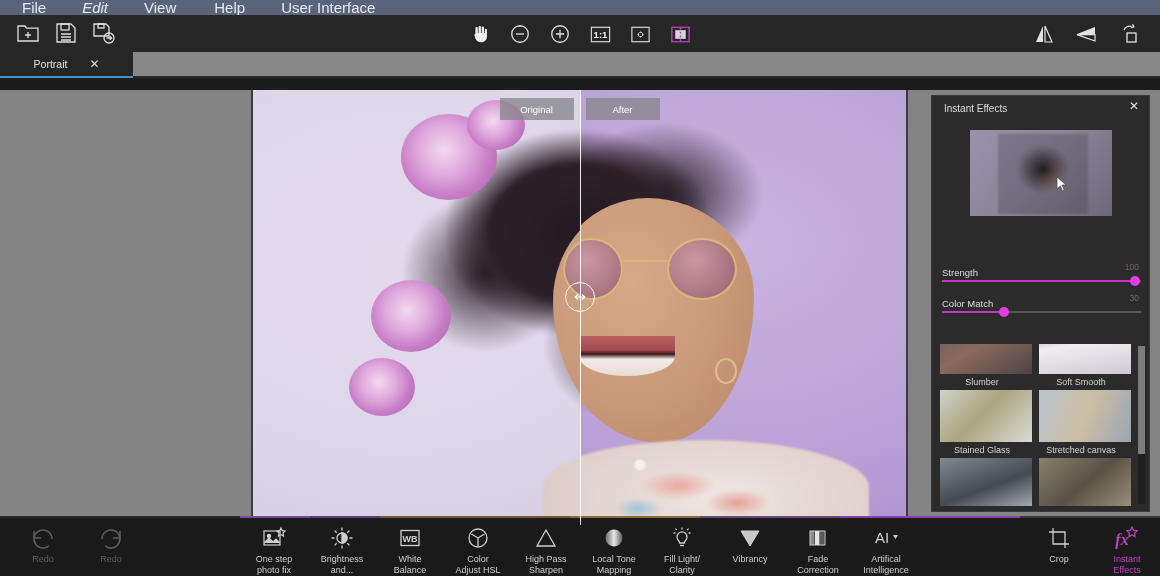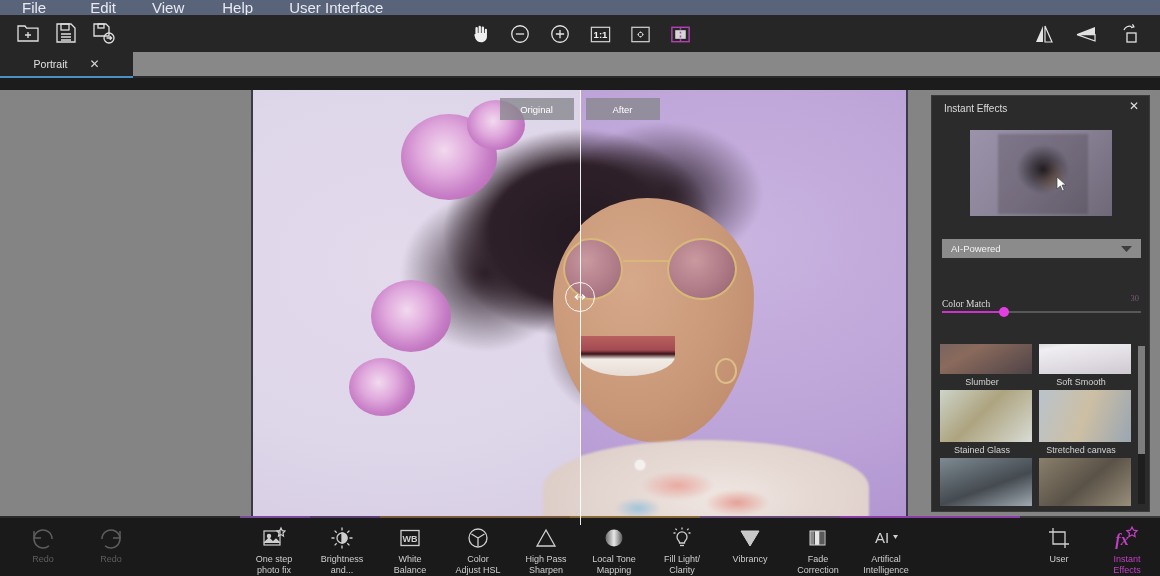--- a/index.html
+++ b/index.html
@@ -15,21 +15,21 @@
   .menubar {
     position: absolute; left: 0; top: 0; width: 1160px; height: 15px;
     background: #59647a;
     display: flex; align-items: center;
   }
   .menu-item {
     color: #e8eaf0; font-size: 15px; line-height: 15px;
     padding: 0 4px; white-space: nowrap;
   }
   .menu-item:nth-child(1) { margin-left: 18px; }
-  .menu-item:nth-child(2) { margin-left: 36px; }
+  .menu-item:nth-child(2) { margin-left: 28px; font-style: italic; }
   .menu-item:nth-child(3) { margin-left: 28px; }
   .menu-item:nth-child(4) { margin-left: 30px; }
   .menu-item:nth-child(5) { margin-left: 28px; }
 
   
   .toolbar {
     position: absolute; left: 0; top: 15px; width: 1160px; height: 37px;
     background: #262626;
   }
   .tb-left { position: absolute; left: 14px; top: 4px; display: flex; gap: 10px; }
@@ -194,21 +194,21 @@
   .cursor-arrow { position: absolute; left: 86px; top: 46px; z-index: 3; }
 
   .dropdown {
     position: absolute; left: 10px; top: 143px; width: 199px; height: 19px;
     background: #8b8b8b; display: flex; align-items: center;
   }
   .dd-label { color: #f2f2f2; font-size: 9.5px; margin-left: 9px; }
   .dd-chev { position: absolute; right: 9px; top: 7px; }
 
   .slider-group { position: absolute; left: 10px; width: 199px; }
-  .sg1 { top: 166px; } .sg2 { top: 197px; font-family: Liberation Serif, serif; } .sg3 { top: 228px; }
+  .sg1 { top: 166px; } .sg2 { top: 197px; } .sg3 { top: 228px; }
   .sl-label { color: #dcdcdc; font-size: 9.5px; }
   .sl-val { position: absolute; right: 2px; top: 0; color: #7a5a78; font-size: 8.5px; }
   .sl-track { position: absolute; left: 0; top: 18px; width: 199px; height: 2px; background: #585858; }
   .sl-fill { position: absolute; left: 0; top: 0; height: 2px; background: #cc33cc; }
   .sl-knob {
     position: absolute; top: -4px; width: 10px; height: 10px; border-radius: 50%;
     background: #e23fe2; transform: translateX(-5px);
   }
 
   .grid {
@@ -413,27 +413,29 @@
       <span class="panel-close">✕</span>
     </div>
 
     <div class="preview">
       <div class="pf"></div>
       <svg class="cursor-arrow" width="12" height="16" viewBox="0 0 12 16">
         <path d="M1 1l9 8H6l2.2 5L6.4 15 4.4 10 1 13z" fill="#ffffff" stroke="#404040" stroke-width=".7"></path>
       </svg>
     </div>
 
-    <div class="dropdown">
-      <span class="dd-label">AI-Powered</span>
-      <svg class="dd-chev" width="11" height="7" viewBox="0 0 11 7">
-        <path d="M0 0h11L5.5 6z" fill="#3e3e3e"></path>
-      </svg>
-    </div>
-
+
+    <div class="slider-group sg1">
+      <span class="sl-label">Strength</span>
+      <span class="sl-val">100</span>
+      <div class="sl-track">
+        <div class="sl-fill" style="width:97%"></div>
+        <div class="sl-knob" style="left:97%"></div>
+      </div>
+    </div>
     <div class="slider-group sg2">
       <span class="sl-label">Color Match</span>
       <span class="sl-val">30</span>
       <div class="sl-track">
         <div class="sl-fill" style="width:31%"></div>
         <div class="sl-knob" style="left:31%"></div>
       </div>
     </div>
 
     <div class="grid">
@@ -599,21 +601,21 @@
           </div>
           <div class="tl">Artifical<br>Intelligence</div>
         </div>
         <div class="tool" style="left: 1016px;">
           <div class="gl">
             <svg width="24" height="24" viewBox="0 0 24 24" fill="none" stroke="#cfcfcf" stroke-width="1.3">
               <path d="M6 2v16h16"></path>
               <path d="M2 6h16v16"></path>
             </svg>
           </div>
-          <div class="tl">User</div>
+          <div class="tl">Crop</div>
         </div>
         <div class="tool active" style="left: 1084px;">
           <div class="gl">
             <svg width="26" height="24" viewBox="0 0 26 24">
               <path d="M18 1l1.6 3.2 3.5.5-2.6 2.5.6 3.5L18 9l-3.1 1.7.6-3.5-2.6-2.5 3.5-.5z" fill="none" stroke="#c33fc3" stroke-width="1.2"></path>
               <text x="8" y="19" font-family="Liberation Serif, serif" font-size="16" font-style="italic" font-weight="bold" fill="#c33fc3" text-anchor="middle">fx</text>
             </svg>
           </div>
           <div class="tl">Instant<br>Effects</div>
         </div>

